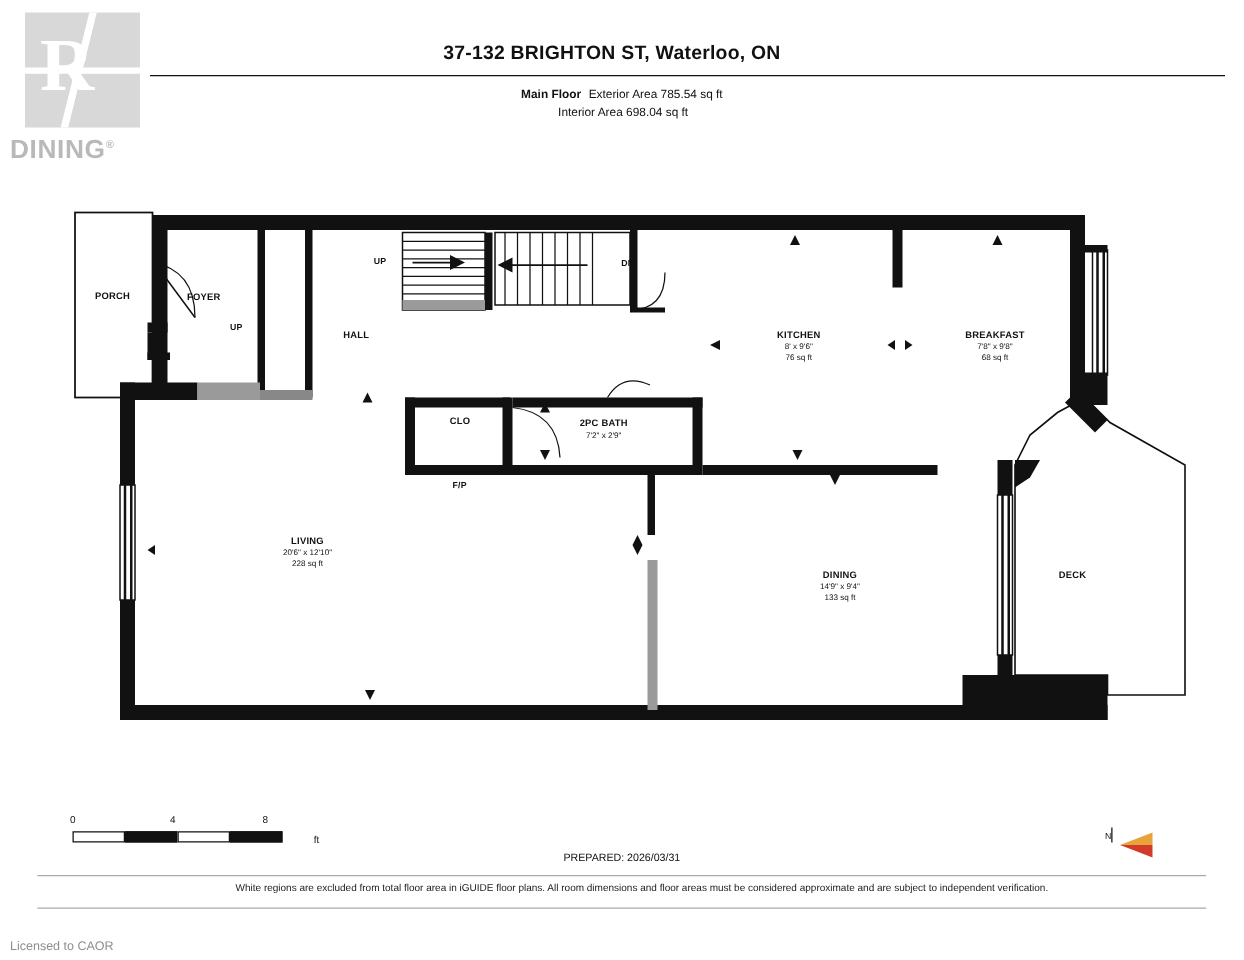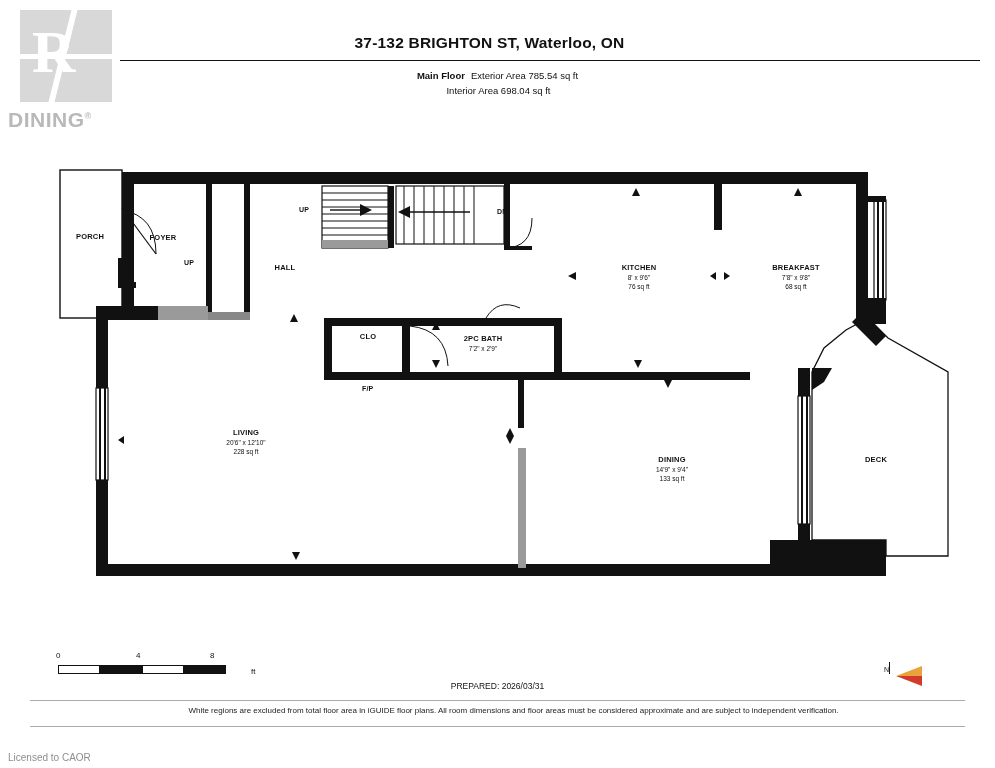--- a/index.html
+++ b/index.html
@@ -346,21 +346,21 @@
 <div class="rlabel" style="left:182px; top:428px; width:128px;">
   <div class="nm">LIVING</div>
   <div class="dim">20'6" x 12'10"</div>
   <div class="sq">228 sq ft</div>
 </div>
 <div class="rlabel" style="left:608px; top:455px; width:128px;">
   <div class="nm">DINING</div>
   <div class="dim">14'9" x 9'4"</div>
   <div class="sq">133 sq ft</div>
 </div>
-<div class="rlabel" style="left:846px; top:455px; width:60px;">
+<div class="rlabel" style="left:828px; top:455px; width:60px;">
   <div class="nm">DECK</div>
 </div>
 
 <div class="tag" style="left:299px; top:206px;">UP</div>
 <div class="tag" style="left:184px; top:259px;">UP</div>
 <div class="tag" style="left:497px; top:208px;">DN</div>
 <div class="tag" style="left:362px; top:385px;">F/P</div>
 
 <div id="scalebar">
   <div class="ticks" style="width:170px;">

